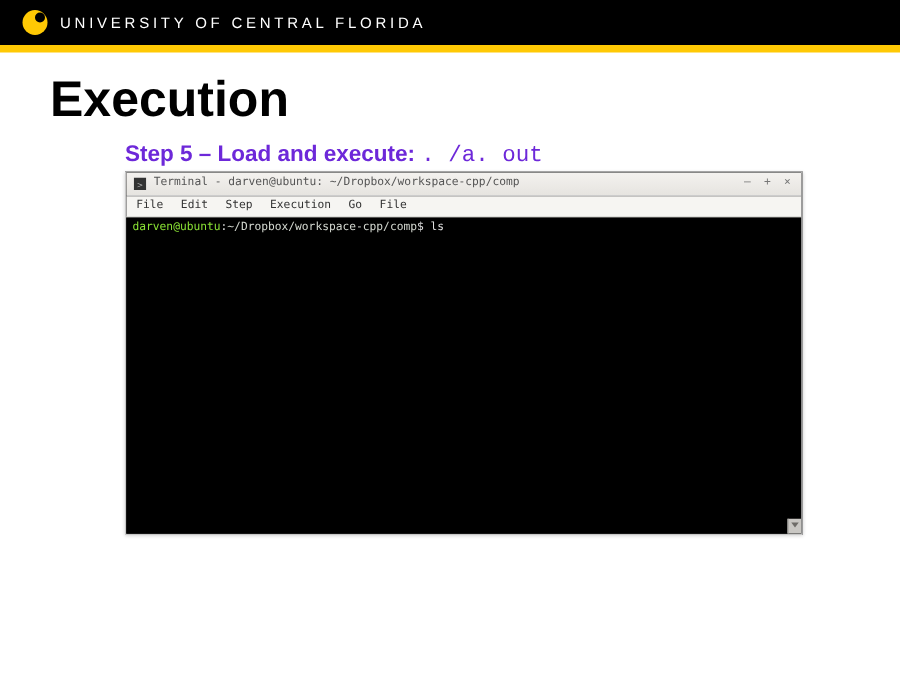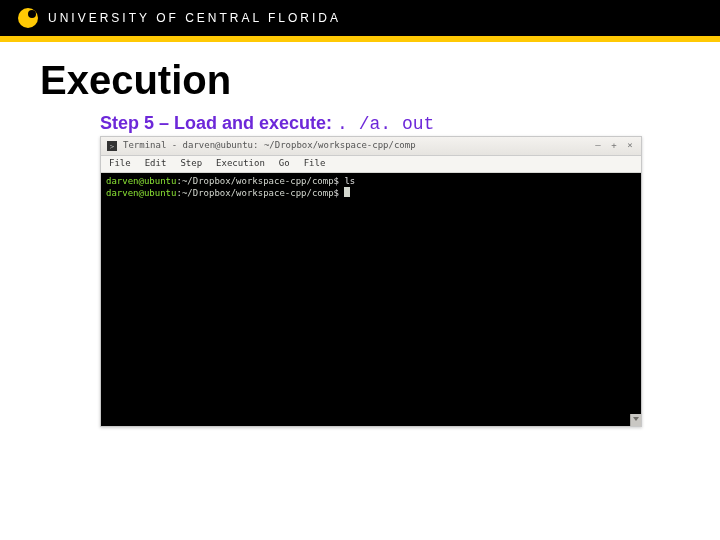--- a/index.html
+++ b/index.html
@@ -187,18 +187,17 @@
       <span>File</span>
       <span>Edit</span>
       <span>Step</span>
       <span>Execution</span>
       <span>Go</span>
       <span>File</span>
     </div>
     <div class="term-content">
       <div id="term-lines">
           <div class="term-line"><span class="prompt-user">darven@ubuntu</span>:<span class="prompt-path">~/Dropbox/workspace-cpp/comp</span>$ ls</div>
-          <div class="term-line"><span class="prompt-user">darven@ubuntu</span>:<span class="prompt-path">~/Dropbox/workspace-cpp/comp</span>$ <span class="cursor"></span></div>
         </div>
       <div class="scrollbar"></div>
     </div>
   </div>
 </div>
 
 </body></html>

